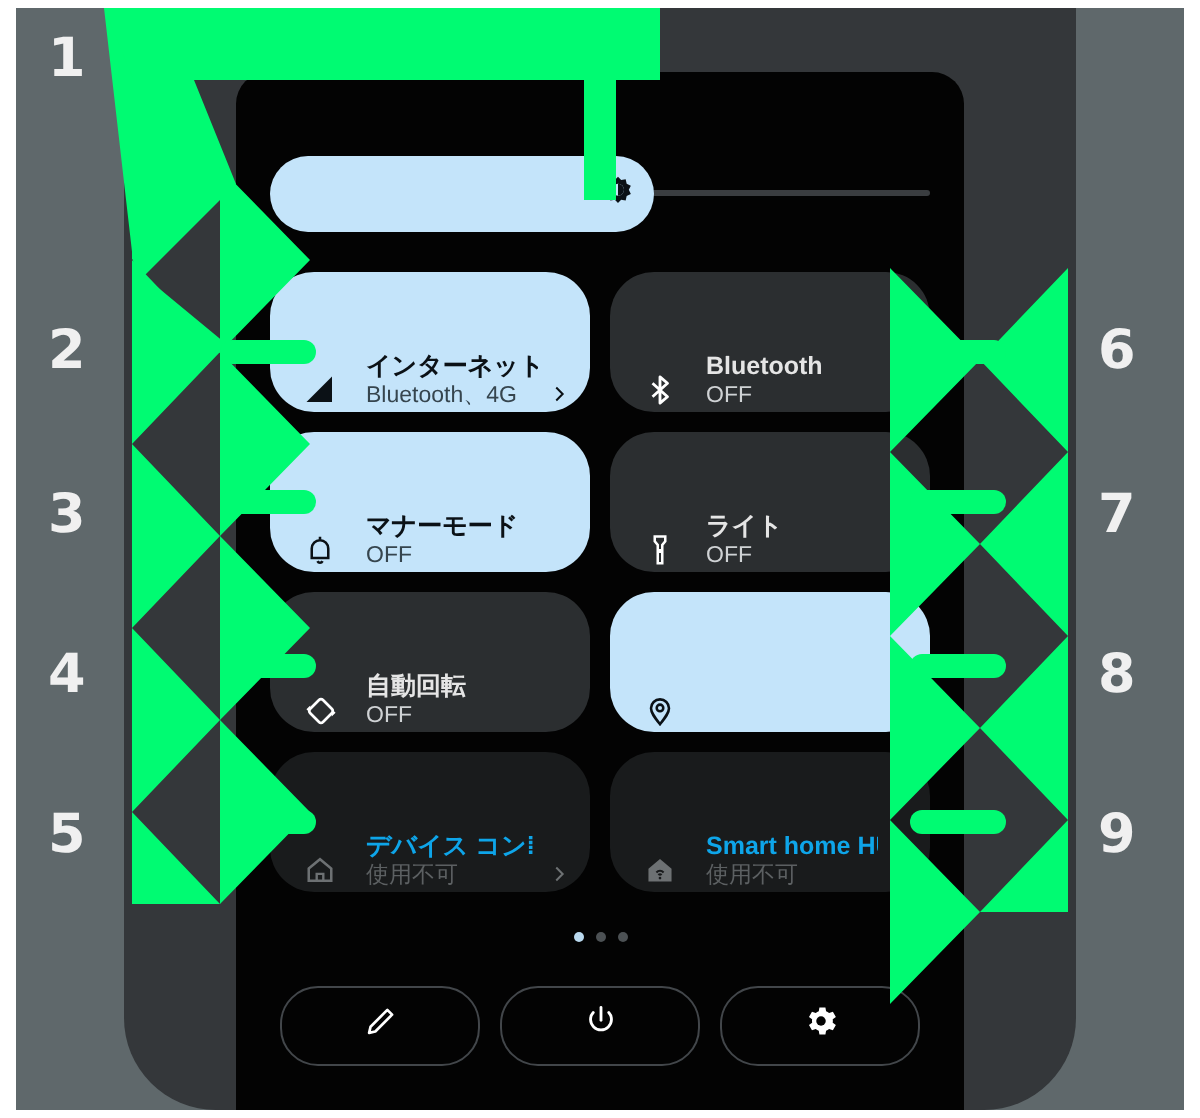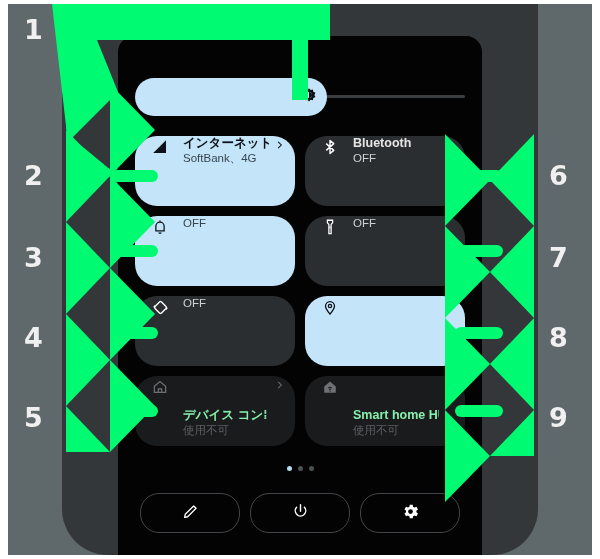--- a/index.html
+++ b/index.html
@@ -70,21 +70,21 @@
     display:grid;
     grid-template-columns:160px 160px;
     grid-column-gap:10px;
     grid-row-gap:10px;
   }
   .tile{
     position:relative;
     height:70px;
     border-radius:22px;
     background:#2b2e30;
-    display:flex;align-items:flex-start;
+    display:flex;align-items:flex-end;
     box-sizing:border-box;
     padding:0 10px 0 14px;
     overflow:hidden;
   }
   .tile.active{background:#c4e4fa;}
   .tile.dimmed{background:#191b1c;}
 
   .tile-icon{
     flex:0 0 auto;
     width:22px;height:22px;
@@ -102,21 +102,21 @@
     white-space:nowrap;overflow:hidden;
   }
   .tile-sub{
     font-size:11.5px;font-weight:normal;
     color:#cfd2d4;
     line-height:15px;
     white-space:nowrap;overflow:hidden;
   }
   .tile.active .tile-title{color:#0b1116;}
   .tile.active .tile-sub{color:#36454e;}
-  .tile.dimmed .tile-title{color:#86efac;margin-top:32px;}
+  .tile.dimmed .tile-title{color:#0ea5e9;margin-top:32px;}
   .tile.dimmed .tile-sub{color:#5c6062;}
 
   .tile-chevron{
     flex:0 0 auto;
     margin-left:4px;
     display:flex;align-items:center;justify-content:center;
     width:12px;height:18px;
   }
 
   
@@ -177,21 +177,21 @@
   <div class="tiles">
 
     <div class="tile active">
       <span class="tile-icon">
         <svg width="18" height="18" viewBox="0 0 24 24">
             <path fill="#0b1116" d="M3 20h17V3z"></path>
           </svg>
       </span>
       <span class="tile-text">
         <span class="tile-title">インターネット</span>
-        <span class="tile-sub">SoftBank、4G</span>
+        <span class="tile-sub">Bluetooth、4G</span>
       </span>
       <span class="tile-chevron">
         <svg width="11" height="14" viewBox="0 0 24 24">
             <path fill="none" stroke="#0b1116" stroke-width="2.2" d="M9 5l7 7-7 7"></path>
           </svg>
       </span>
     </div>
 
     <div class="tile">
       <span class="tile-icon">
@@ -206,44 +206,47 @@
     </div>
 
     <div class="tile active">
       <span class="tile-icon">
         <svg width="18" height="18" viewBox="0 0 24 24">
           <path fill="none" stroke="#0b1116" stroke-width="1.7" d="M6.5 17.3h11V11a5.5 5.5 0 0 0-11 0z"></path>
           <path fill="none" stroke="#0b1116" stroke-width="1.7" d="M10.3 19.4a1.9 1.9 0 0 0 3.4 0M12 3.2V5"></path>
         </svg>
       </span>
       <span class="tile-text">
+        <span class="tile-title">マナーモード</span>
         <span class="tile-sub">OFF</span>
       </span>
     </div>
 
     <div class="tile">
       <span class="tile-icon">
         <svg width="18" height="18" viewBox="0 0 24 24">
           <path fill="none" stroke="#ffffff" stroke-width="1.7" d="M8.5 3h7v3.2l-2 2.4v12.2h-3V8.6l-2-2.4z"></path>
           <path fill="#ffffff" d="M11.2 11.4h1.6v2.6h-1.6z"></path>
         </svg>
       </span>
       <span class="tile-text">
+        <span class="tile-title">ライト</span>
         <span class="tile-sub">OFF</span>
       </span>
     </div>
 
     <div class="tile">
       <span class="tile-icon">
         <svg width="19" height="19" viewBox="0 0 24 24">
           <rect x="6.2" y="6.2" width="11.6" height="11.6" rx="1.8" transform="rotate(45 12 12)" fill="none" stroke="#ffffff" stroke-width="1.7"></rect>
           <path fill="#ffffff" d="M5.2 8.6l-2.4 2.3 2.4 2.3zM18.8 15.4l2.4-2.3-2.4-2.3z"></path>
         </svg>
       </span>
       <span class="tile-text">
+        <span class="tile-title">自動回転</span>
         <span class="tile-sub">OFF</span>
       </span>
     </div>
 
     <div class="tile active">
       <span class="tile-icon">
         <svg width="18" height="18" viewBox="0 0 24 24">
           <path fill="none" stroke="#0b1116" stroke-width="1.7" d="M12 21.5c3.6-4.6 6-7.6 6-10.6a6 6 0 1 0-12 0c0 3 2.4 6 6 10.6z"></path>
           <circle cx="12" cy="10.6" r="2.2" fill="none" stroke="#0b1116" stroke-width="1.7"></circle>
         </svg>

